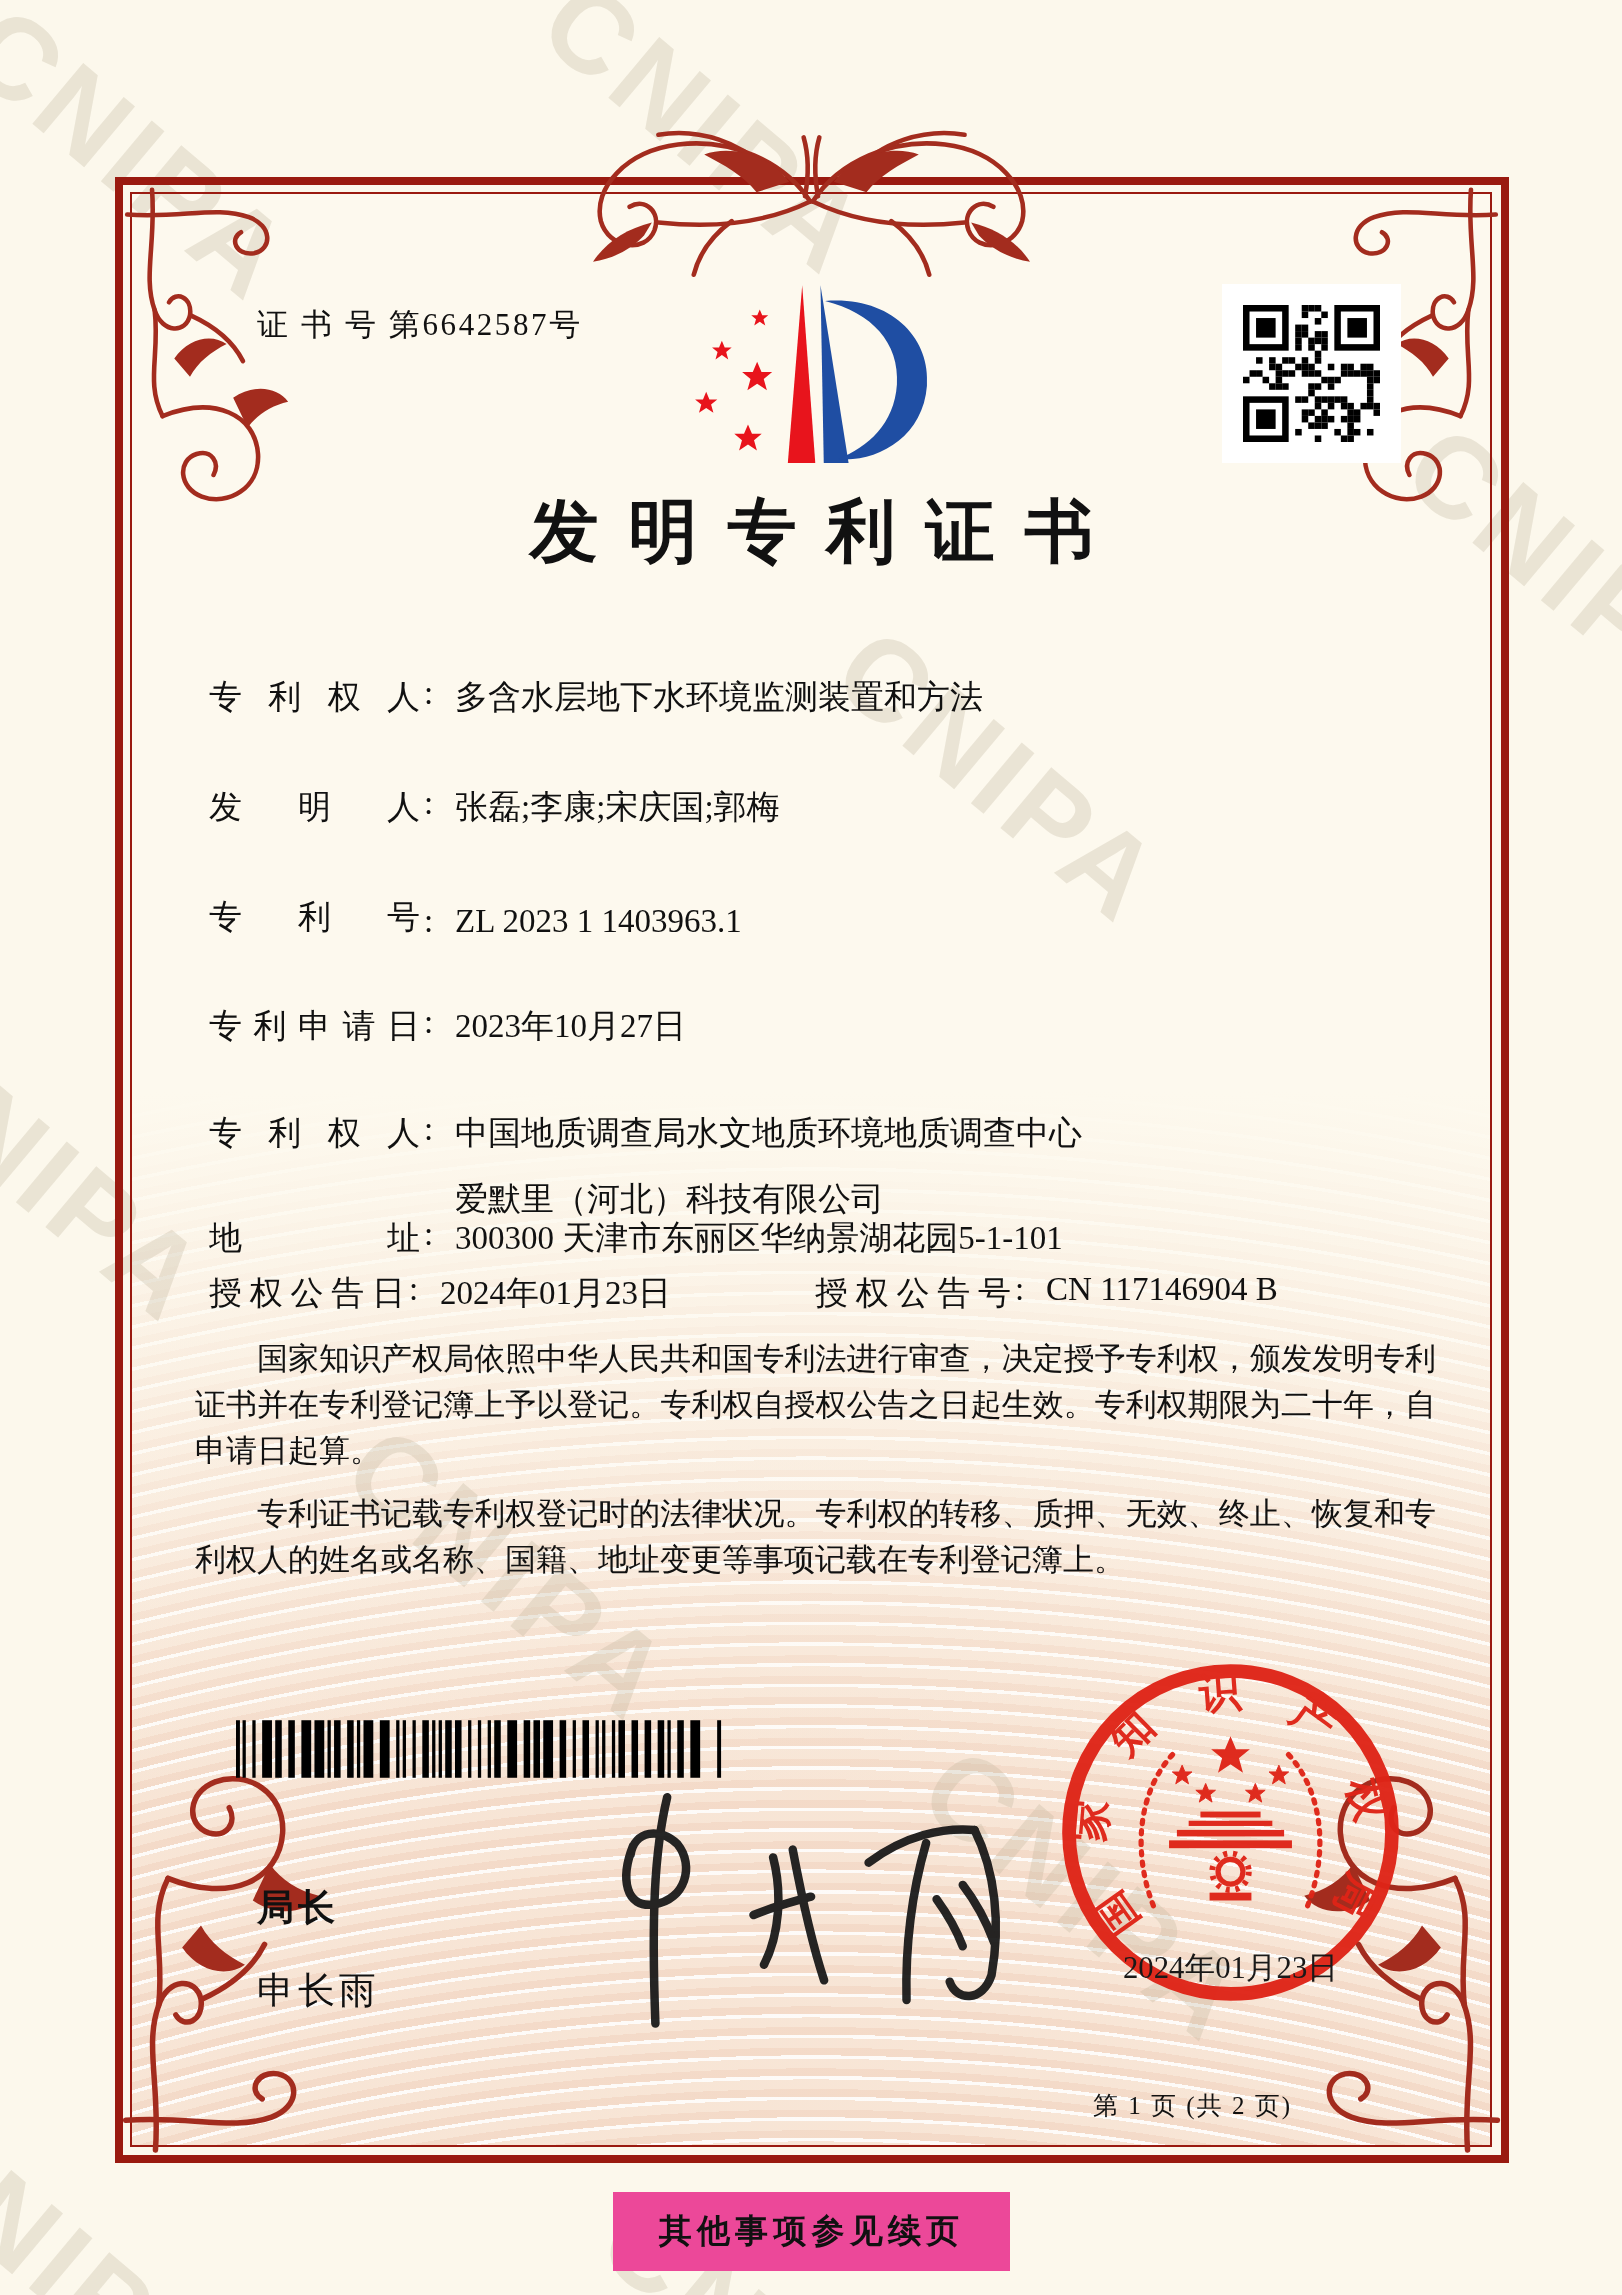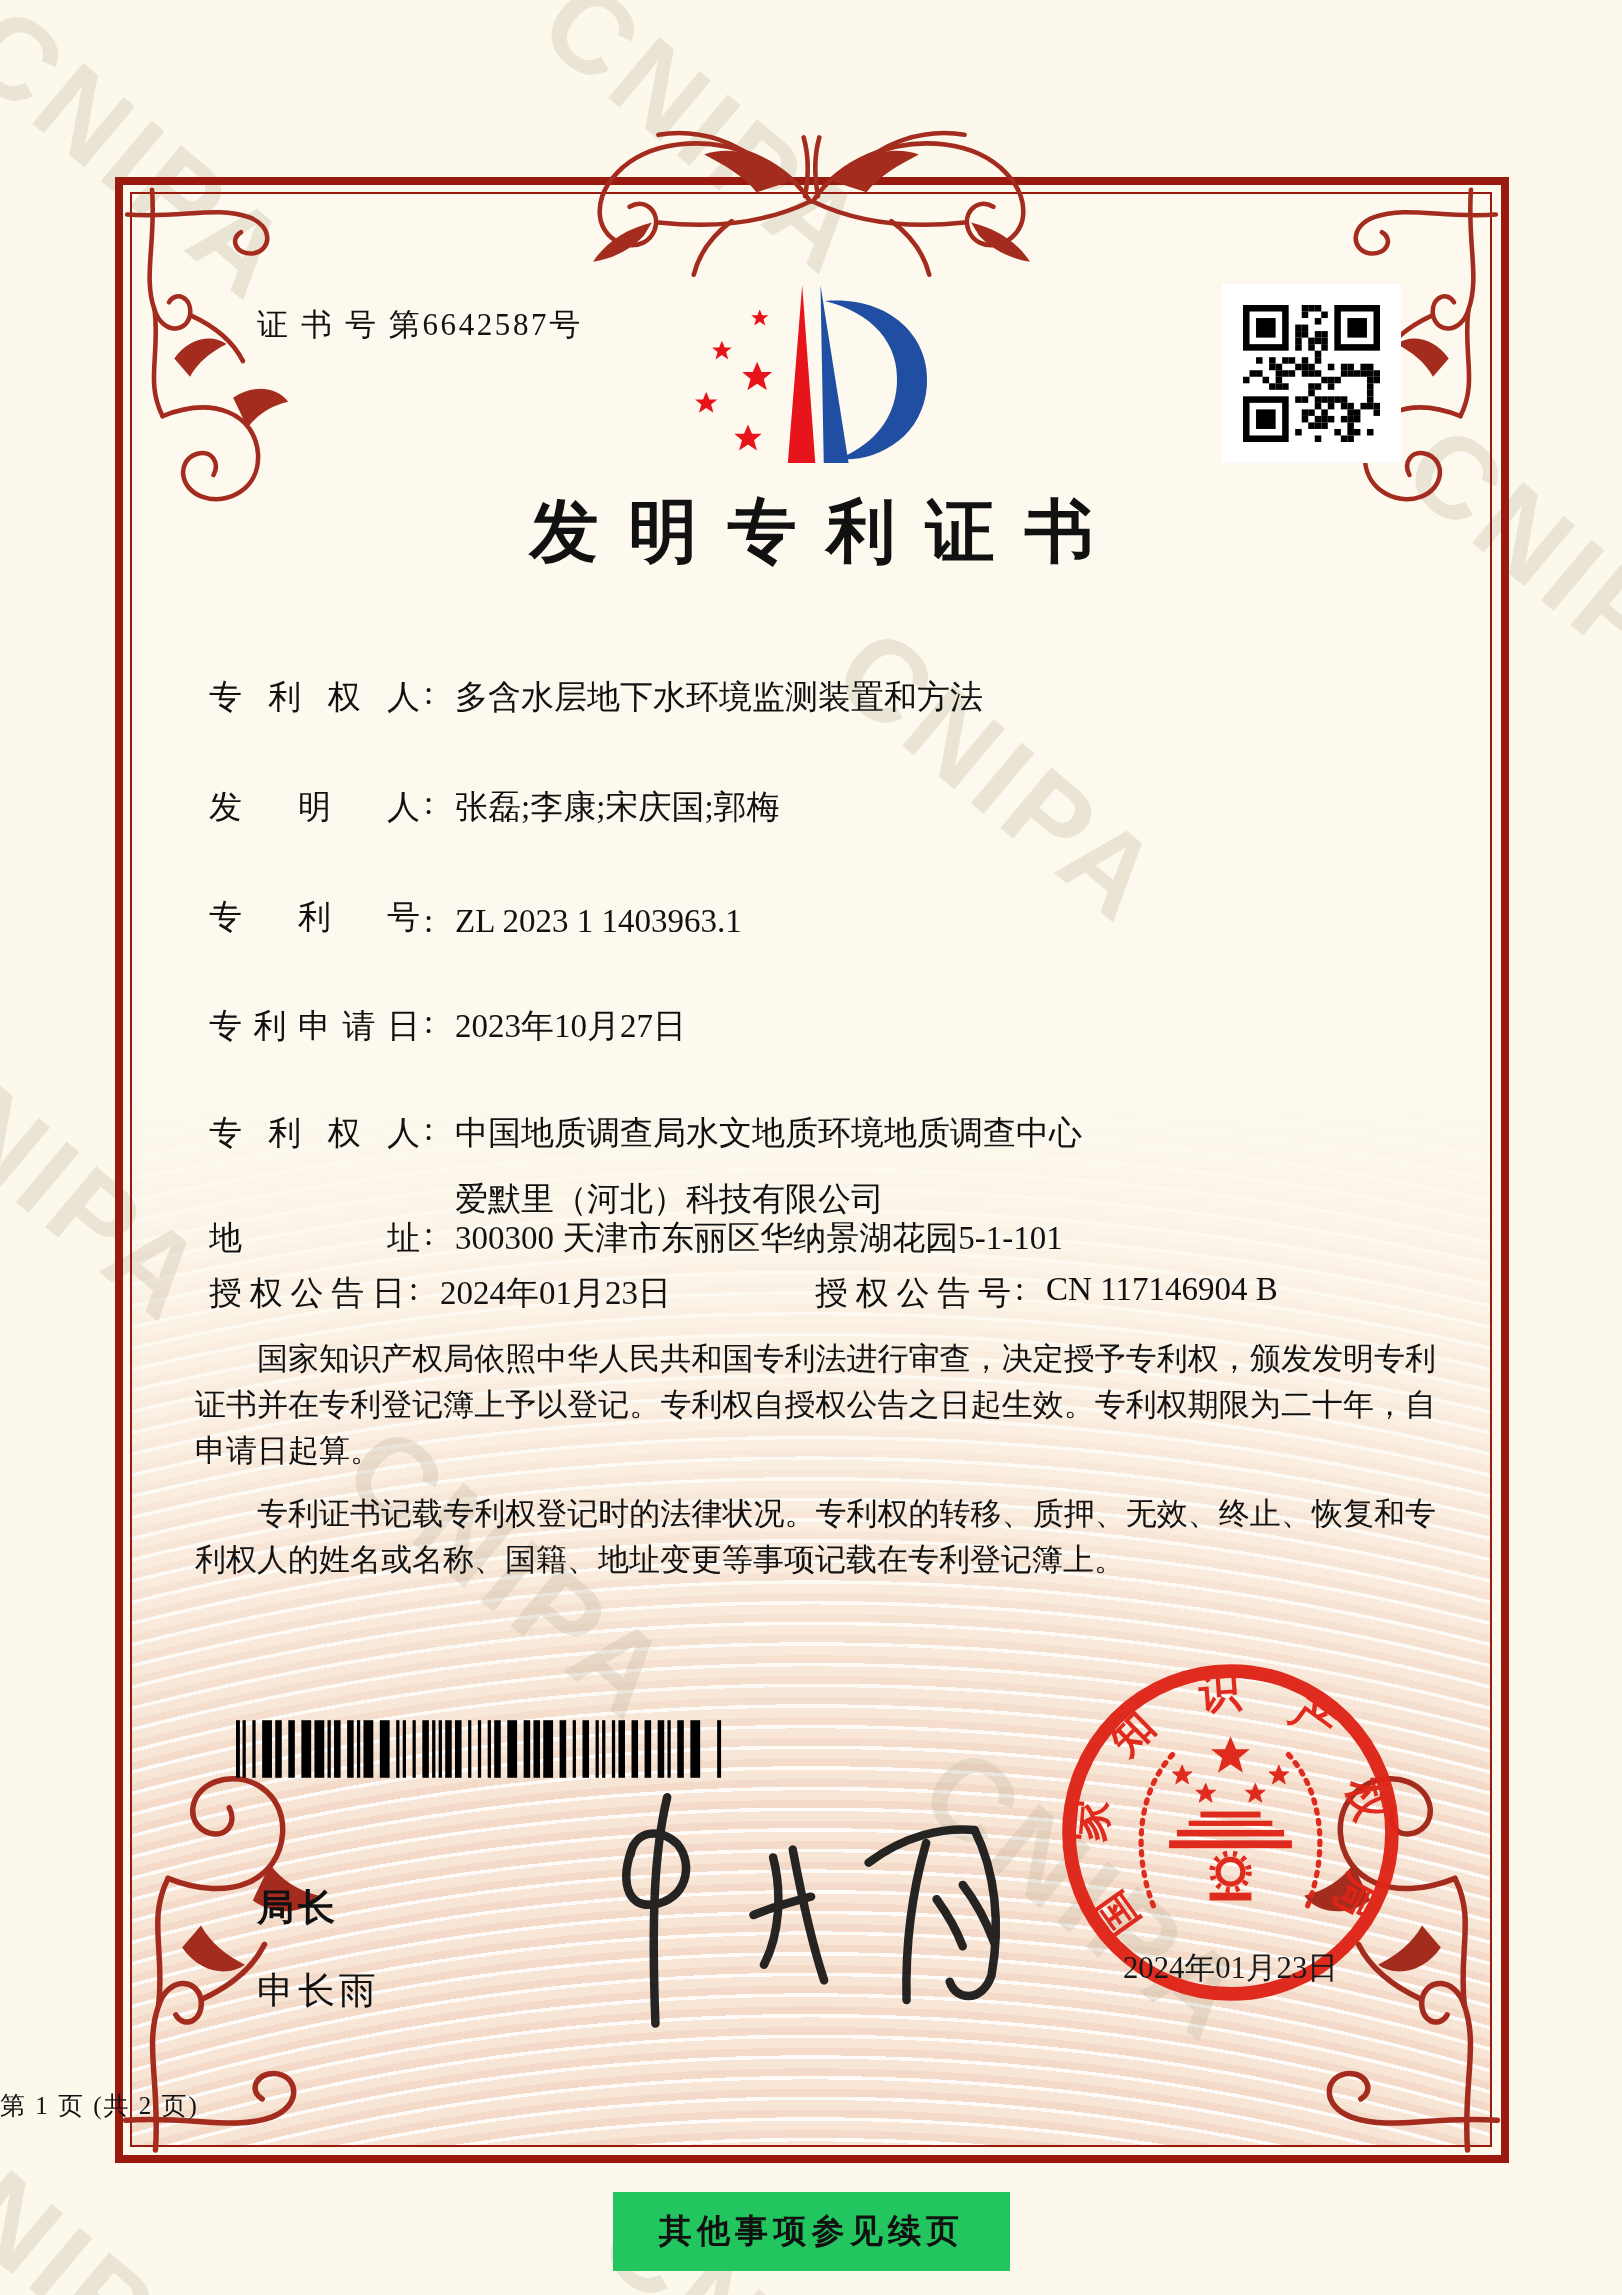--- a/index.html
+++ b/index.html
@@ -69,26 +69,26 @@
   .barcode{position:absolute;left:236px;top:1720px;}
 
   .officer-title{position:absolute;left:257px;top:1883px;font-size:37px;font-weight:700;
     font-family:"Liberation Sans","DejaVu Sans",sans-serif;letter-spacing:3.9px;}
   .officer-name{position:absolute;left:257px;top:1966px;font-size:37px;font-weight:400;
     font-family:"Liberation Sans","DejaVu Sans",sans-serif;letter-spacing:3.9px;}
   .signature{position:absolute;left:556px;top:1767px;}
 
   .seal{position:absolute;left:1054px;top:1656px;width:353px;height:353px;opacity:.96;}
 
-  .page-info{position:absolute;left:0;top:2089px;width:1292px;text-align:left;font-size:25px;letter-spacing:2px;}
+  .page-info{position:absolute;left:0;top:2089px;width:1292px;text-align:right;font-size:25px;letter-spacing:2px;}
   .continuation{
     position:absolute;left:0;top:2192px;width:1623px;text-align:center;
   }
   .continuation .box{
-    display:inline-block;background:#22c55e;padding:17px 46px;
+    display:inline-block;background:#ec4899;padding:17px 46px;
     font-size:33px;font-weight:700;letter-spacing:5.2px;
   }
 </style>
 </head>
 <body>
 
 <div class="canvas">
 
   <div class="inner-area"></div>
 

